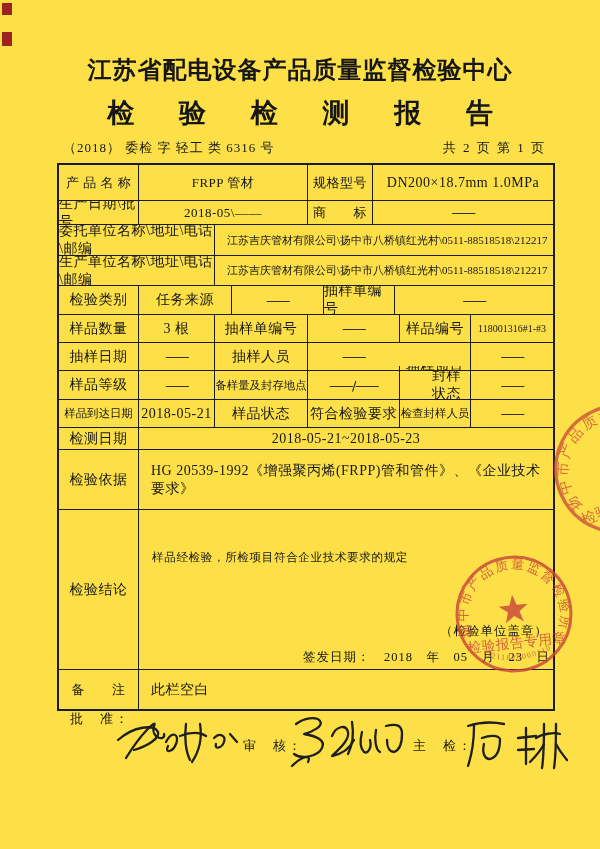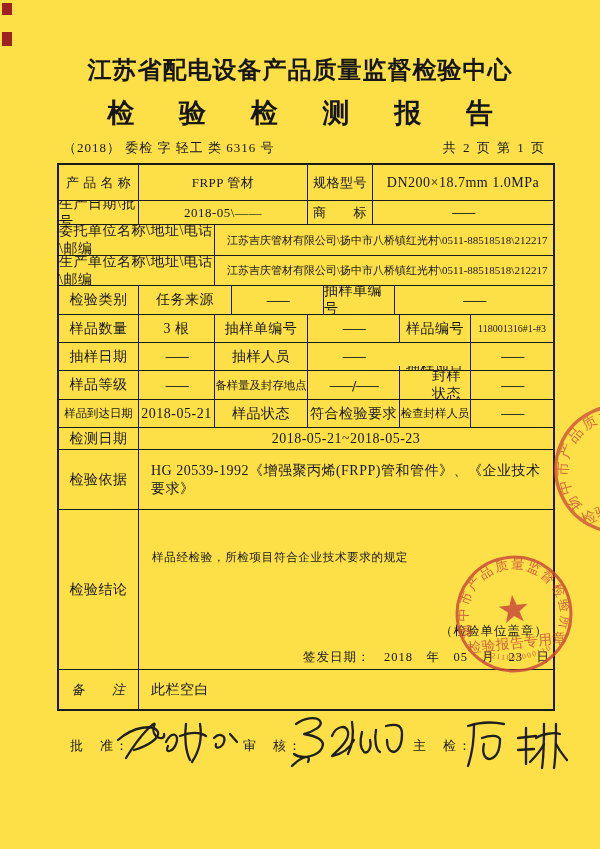--- a/index.html
+++ b/index.html
@@ -140,21 +140,21 @@
     <div class="trow" style="height:160px;">
       <div class="tcell fs12" style="width:79px;">检验结论</div>
       <div class="tcell last concl-cell">
         <span class="concl-text">样品经检验，所检项目符合企业技术要求的规定</span>
         <span class="seal-note">（检验单位盖章）</span>
         <span class="issue-line">签发日期：　2018　年　05　月　23　日</span>
       </div>
     </div>
 
     <div class="trow" style="height:40px;">
-      <div class="tcell" style="width:79px;font-style:italic;">备　　注</div>
+      <div class="tcell" style="width:79px;">备　　注</div>
       <div class="tcell last fs12 left">此栏空白</div>
     </div>
 
   </div>
 
   <div class="stamp stamp-main">
     <svg viewBox="0 0 124 124" width="126" height="126">
       <circle cx="62" cy="62" r="56" fill="none" stroke="#c9473a" stroke-width="3"></circle>
       <path id="arcA" d="M 20,82 A 46,46 0 1 1 104,82" fill="none"></path>
       <text font-size="13" letter-spacing="2">
@@ -174,21 +174,21 @@
       <circle cx="62" cy="62" r="56" fill="none" stroke="#c9473a" stroke-width="3"></circle>
       <path id="arcC" d="M 20,82 A 46,46 0 1 1 104,82" fill="none"></path>
       <text font-size="13" letter-spacing="2">
         <textPath href="#arcC" startOffset="3">扬中市产品质量监督检验所</textPath>
       </text>
       <polygon points="62,43 65.53,53.15 76.27,53.36 67.71,59.85 70.82,70.14 62,64 53.18,70.14 56.29,59.85 47.73,53.36 58.47,53.15" fill="#c9473a"></polygon>
       <text x="62" y="95" text-anchor="middle" font-size="13.5" letter-spacing="0.5">检验报告专用章</text>
     </svg>
   </div>
 
-  <div class="sig-label" style="left:70px;top:737px;">批　准：</div>
+  <div class="sig-label" style="left:70px;top:710px;">批　准：</div>
   <svg class="sig" style="left:112px;top:712px;" width="128" height="58" viewBox="0 0 128 58">
     <path d="M6,28 C22,14 42,12 46,20 C48,26 36,34 22,38"></path>
     <path d="M14,46 C30,20 46,6 42,14 C38,26 54,30 52,22"></path>
     <path d="M54,30 C60,18 68,22 64,32 C61,40 52,42 56,34"></path>
     <path d="M74,12 C72,26 74,40 78,48"></path>
     <path d="M68,24 C78,20 88,20 94,24"></path>
     <path d="M88,12 C90,24 88,38 80,50"></path>
     <path d="M102,26 C108,20 114,24 112,30 C110,36 102,38 104,32"></path>
     <path d="M118,22 L125,30"></path>
   </svg>

